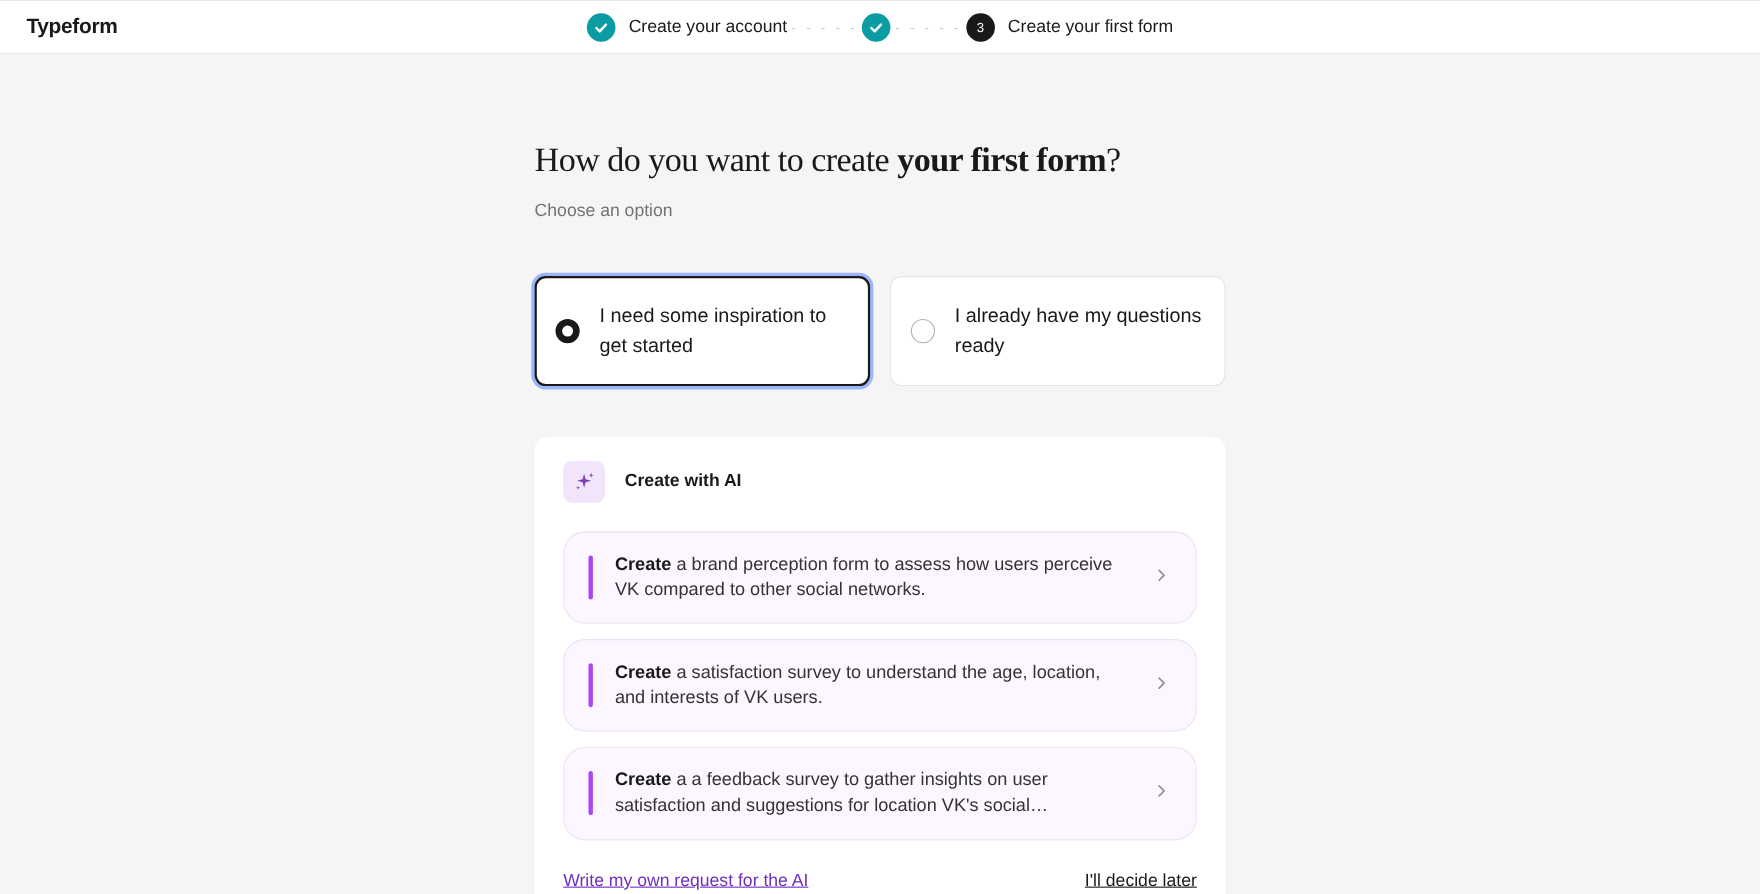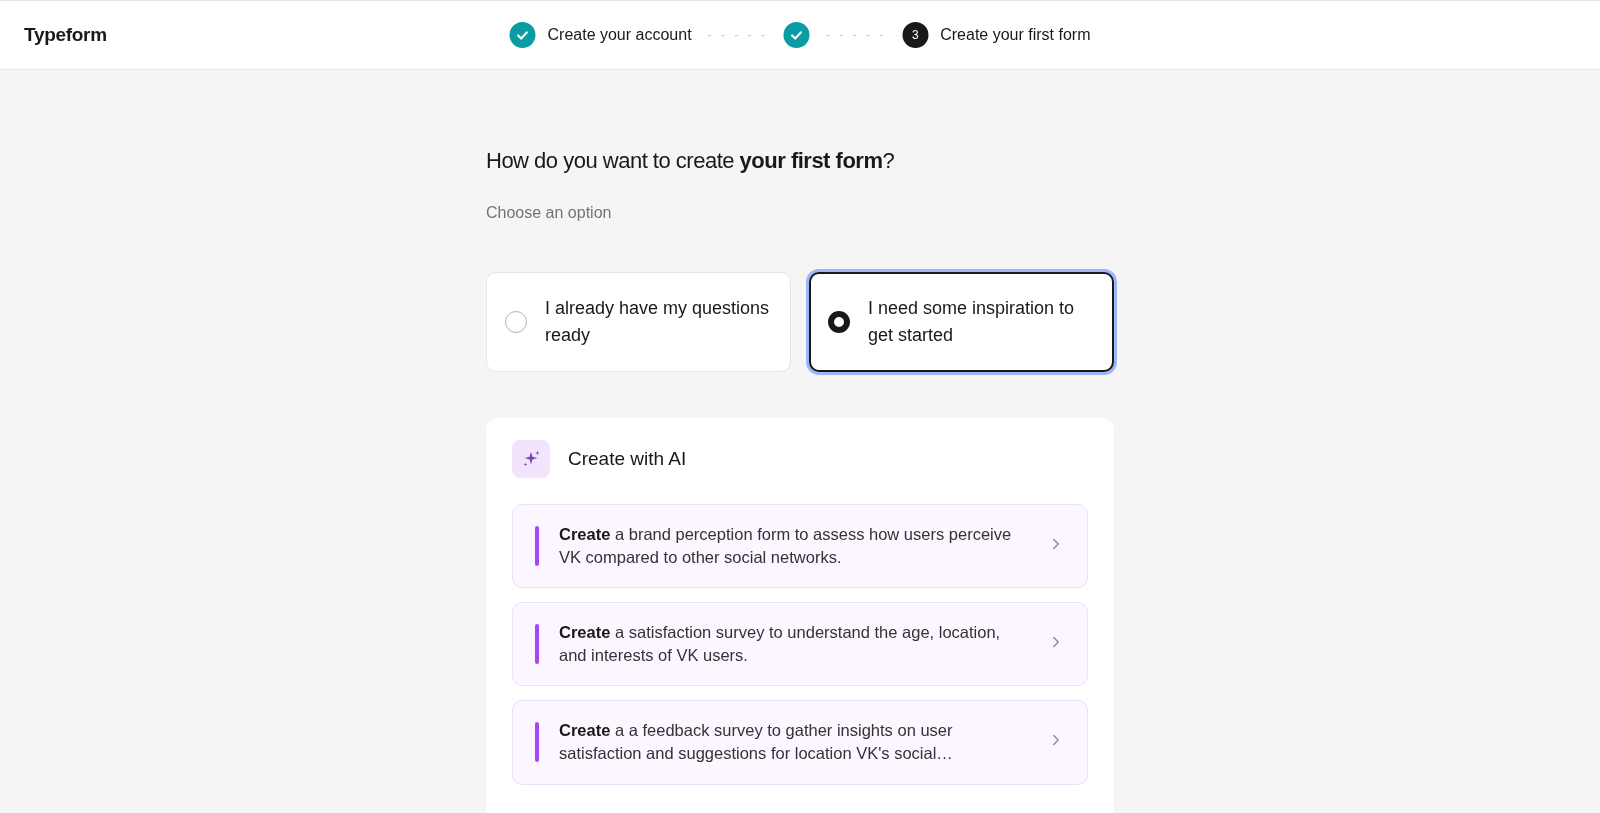--- a/index.html
+++ b/index.html
@@ -12,38 +12,38 @@
       background: #f5f5f5;
       color: #191919;
       width: 1600px;
       height: 813px;
       overflow: hidden;
     }
     .header {
       background: #fff;
       border-top: 1px solid #e6e6e6;
       border-bottom: 1px solid #e6e6e6;
-      height: 70px;
+      height: 49px;
       display: flex;
       align-items: center;
       padding: 0 24px;
       position: relative;
     }
     .logo {
       font-weight: 600;
       font-size: 19px;
       letter-spacing: -0.3px;
     }
     .stepper {
       position: absolute;
       left: 50%;
       transform: translateX(-50%);
       display: flex;
       align-items: center;
-      gap: 16px;
+      gap: 4px;
     }
     .step {
       display: flex;
       align-items: center;
       gap: 12px;
     }
     .step-circle {
       width: 26px;
       height: 26px;
       border-radius: 50%;
@@ -76,24 +76,25 @@
     }
     .main {
       padding-top: 78px;
       display: flex;
       justify-content: center;
     }
     .container {
       width: 628px;
     }
     .title {
-      font-size: 22px;
+      font-size: 31px;
       font-weight: 400;
       letter-spacing: -0.5px;
-      margin-bottom: 30px;
+      margin-bottom: 20px;
+      font-family: Liberation Serif, serif;
     }
     .title strong {
       font-weight: 600;
     }
     .subtitle {
       font-size: 16px;
       color: #737373;
       margin-bottom: 50px;
     }
     .options {
@@ -149,27 +150,27 @@
     .ai-icon-box {
       width: 38px;
       height: 38px;
       background: #f1e4fb;
       border-radius: 8px;
       display: flex;
       align-items: center;
       justify-content: center;
     }
     .ai-title {
-      font-size: 19px;
-      font-weight: 400;
+      font-size: 16px;
+      font-weight: 700;
     }
     .suggestion {
       background: #fbf6ff;
       border: 1px solid #ede1f7;
-      border-radius: 10px;
+      border-radius: 20px;
       padding: 18px 22px;
       display: flex;
       align-items: center;
       gap: 20px;
       margin-bottom: 14px;
       cursor: pointer;
     }
     .suggestion-bar {
       width: 4px;
       height: 40px;
@@ -242,27 +243,27 @@
 </div>
 
 <div class="main">
   <div class="container">
     <h1 class="title">
       <span>How do you want to create </span><strong>your first form</strong><span>?</span>
     </h1>
     <p class="subtitle">Choose an option</p>
 
     <div class="options">
+      <div class="option-card selected">
+        <div class="radio"></div>
+        <div class="option-text">I need some inspiration to get started</div>
+      </div>
       <div class="option-card">
         <div class="radio"></div>
         <div class="option-text">I already have my questions ready</div>
-      </div>
-      <div class="option-card selected">
-        <div class="radio"></div>
-        <div class="option-text">I need some inspiration to get started</div>
       </div>
     </div>
 
     <div class="ai-panel">
       <div class="ai-header">
         <div class="ai-icon-box">
           <svg width="22" height="22" viewBox="0 0 24 24" fill="none">
             <path d="M12 4 L13.5 9.5 L19 11 L13.5 12.5 L12 18 L10.5 12.5 L5 11 L10.5 9.5 Z" fill="#7b3fb8"></path>
             <path d="M19 3 L19.6 5 L21.5 5.5 L19.6 6 L19 8 L18.4 6 L16.5 5.5 L18.4 5 Z" fill="#7b3fb8"></path>
             <path d="M6 16 L6.5 17.5 L8 18 L6.5 18.5 L6 20 L5.5 18.5 L4 18 L5.5 17.5 Z" fill="#7b3fb8"></path>

